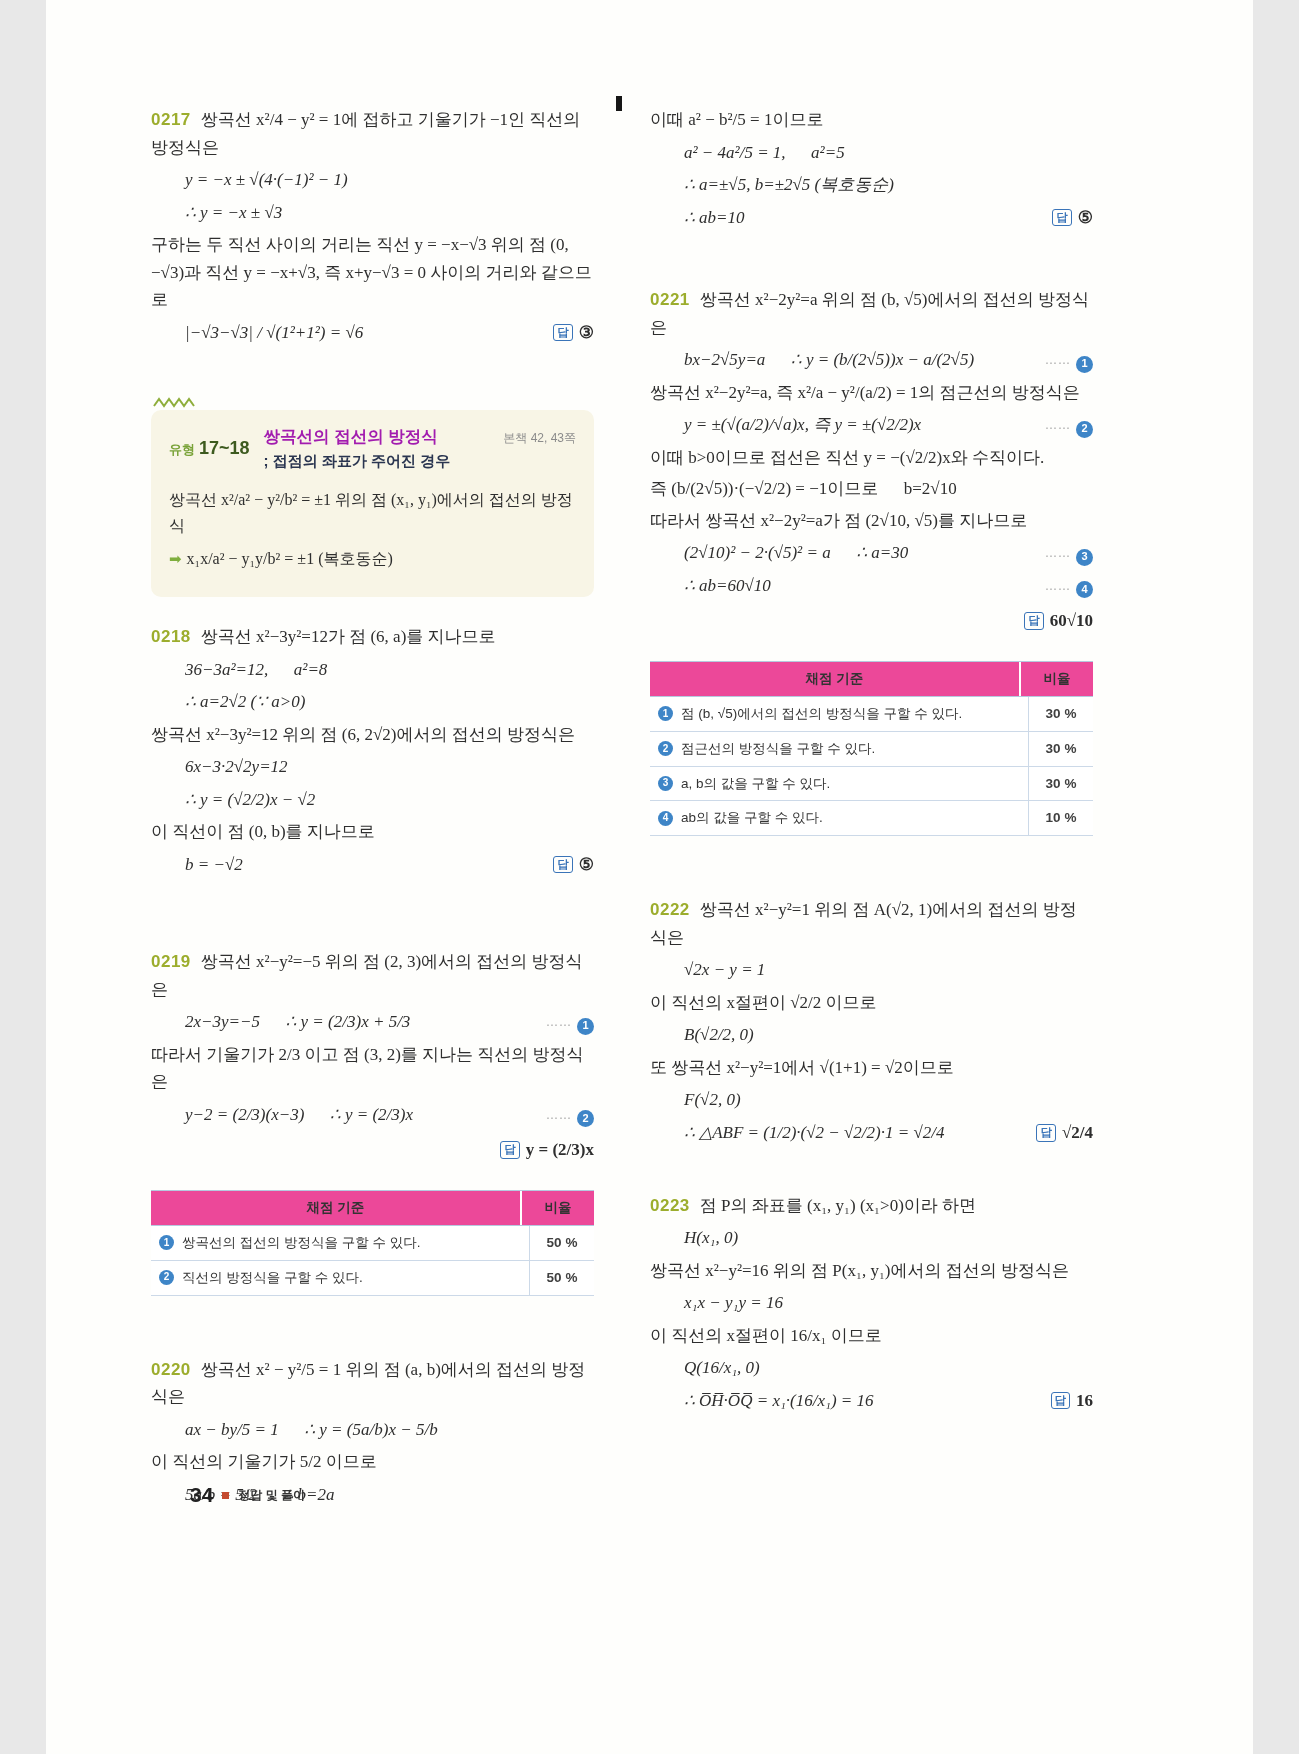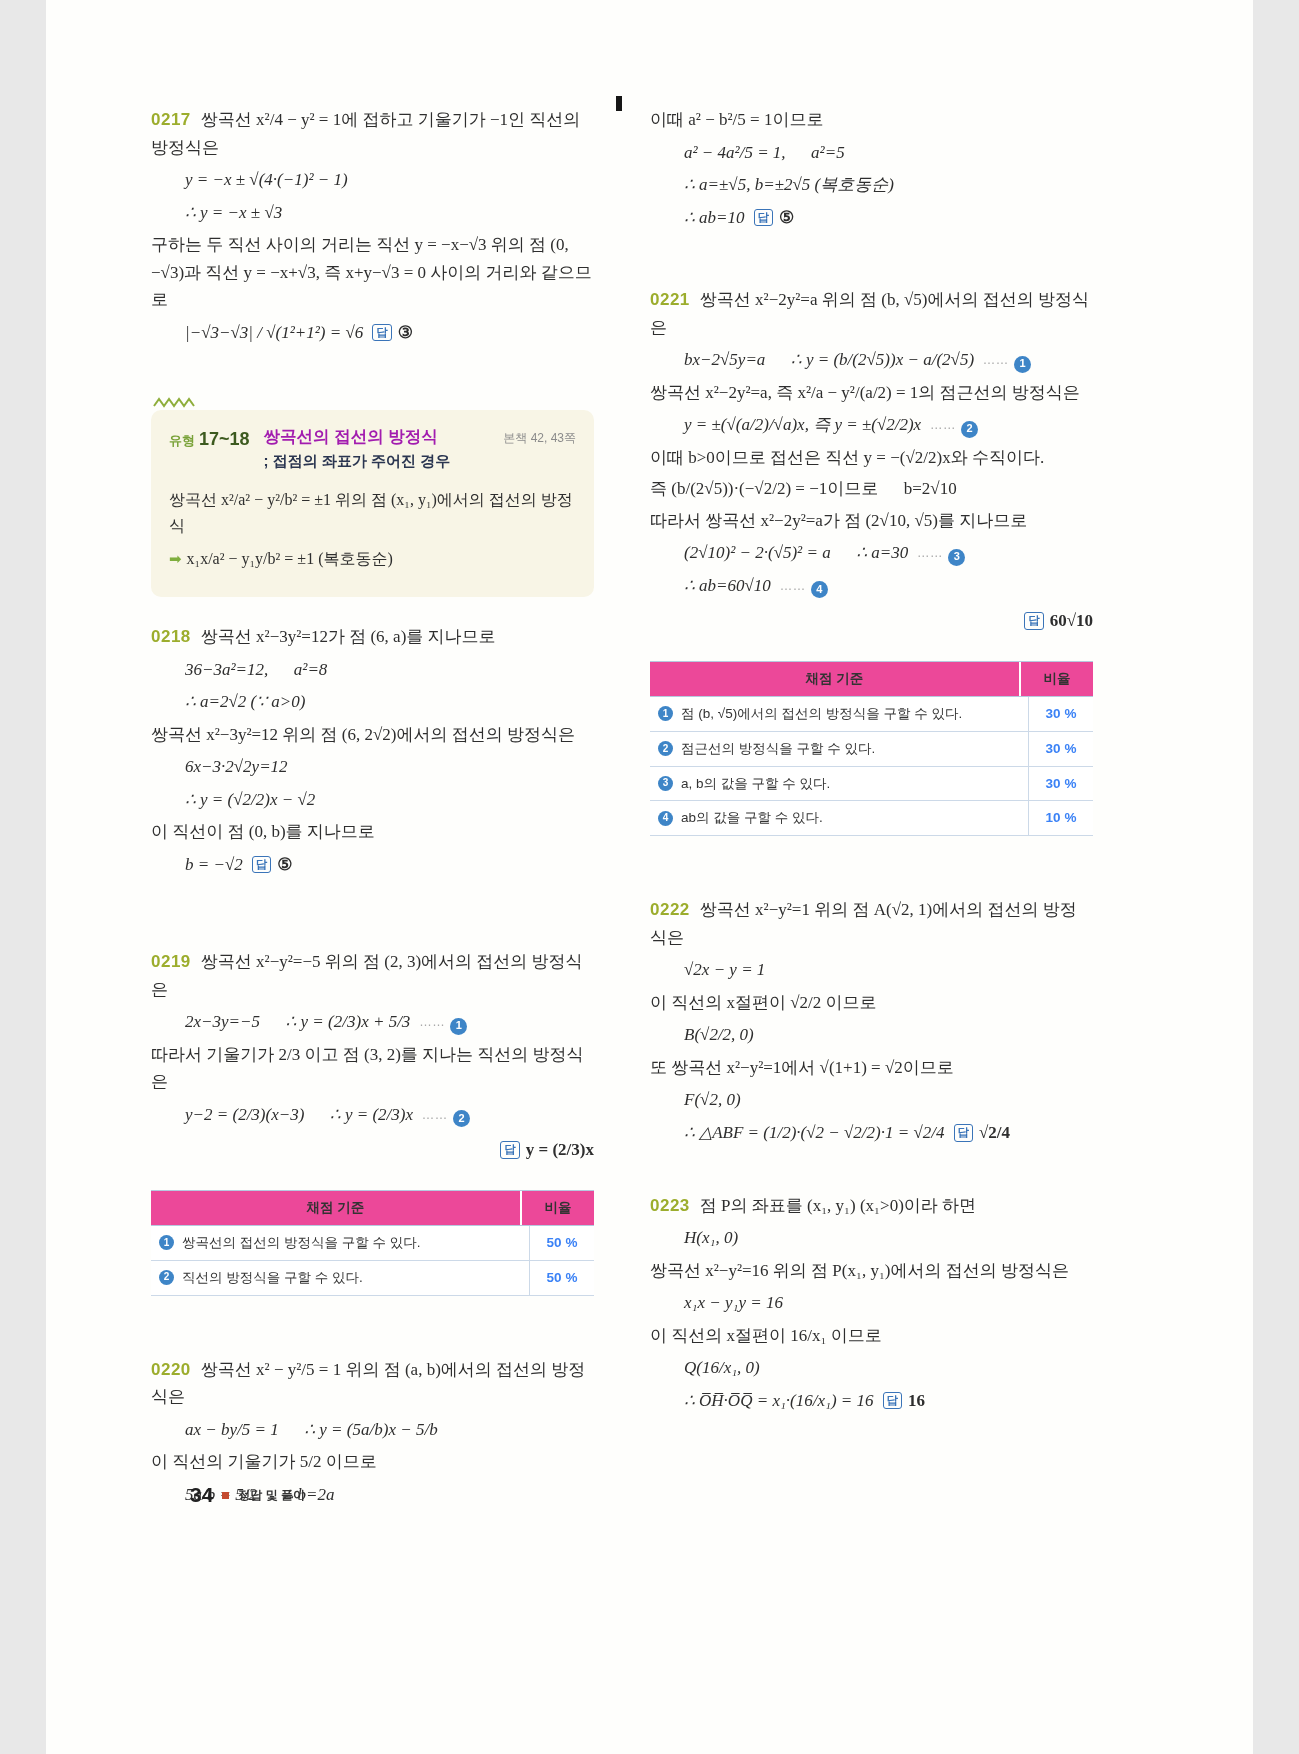--- a/index.html
+++ b/index.html
@@ -4,54 +4,54 @@
 <style>
   html,body{margin:0;padding:0;background:#e8e8e8;}
   .page{position:relative;width:1207px;height:1754px;background:#fefefdf2;background:#fefefc;margin:0 auto;
         font-family:"Liberation Serif",serif;color:#2e2e2e;overflow:hidden;}
   .printmark{position:absolute;left:570px;top:96px;width:6px;height:15px;background:#161616;}
   .columns{position:absolute;left:105px;top:102px;display:flex;gap:56px;}
   .col{width:443px;font-size:17px;line-height:1.62;}
   .prob{margin:0;}
   .body{margin:4px 0;white-space:pre-wrap;}
   .eq{margin:5px 0 5px 34px;font-style:italic;white-space:pre-wrap;}
-  .flex{display:flex;justify-content:flex-start;align-items:flex-end;gap:9px;}
+  .flex{display:flex;justify-content:space-between;align-items:flex-end;gap:9px;}
   .pnum{color:#9cad2d;font-weight:700;font-family:"Liberation Sans",sans-serif;margin-right:10px;font-style:normal;letter-spacing:.5px;}
   .answer{display:inline-flex;align-items:center;gap:6px;font-style:normal;white-space:nowrap;}
   .ansicon{display:inline-block;border:1.5px solid #3a74b8;color:#3a74b8;border-radius:3px;font-size:11.5px;line-height:1;
            padding:2px 3px;font-family:"Liberation Sans",sans-serif;font-weight:700;}
   .ansval{font-weight:700;}
   .ansright{display:flex;justify-content:flex-end;margin:8px 0 0 0;}
   .step{display:inline-flex;align-items:center;gap:5px;font-style:normal;white-space:nowrap;}
   .dots{color:#a9a9a9;font-size:12px;letter-spacing:1px;}
   .scircle{width:17px;height:17px;border-radius:50%;background:#3e85c7;color:#fff;font-size:11px;font-weight:700;
            display:inline-flex;align-items:center;justify-content:center;font-family:"Liberation Sans",sans-serif;flex:0 0 auto;}
   .scircle.sm{width:15px;height:15px;font-size:10px;}
   
   .typewrap{position:relative;margin-top:64px;}
   .squig{position:absolute;top:-13px;left:2px;}
   .typebox{background:#f8f5e6;border-radius:10px;padding:16px 18px 18px;}
-  .tb-head{display:flex;gap:14px;position:relative;padding-right:86px;}
+  .tb-head{display:flex;gap:14px;position:relative;padding-right:86px;align-items:center;}
   .tb-label{white-space:nowrap;}
   .tb-yuhyeong{color:#79a238;font:700 13px "Liberation Sans",sans-serif;margin-right:4px;}
   .tb-range{color:#3d5a1f;font:700 18px "Liberation Sans",sans-serif;}
   .tb-title{font:700 16.5px "Liberation Sans",sans-serif;color:#a21caf;}
   .tb-sub{font:700 15px "Liberation Sans",sans-serif;color:#2a3550;margin-top:4px;}
   .tb-ref{position:absolute;right:0;top:3px;font-size:12px;color:#8b8b8b;font-family:"Liberation Sans",sans-serif;white-space:nowrap;}
   .tb-body{margin-top:16px;font-size:16px;}
   .tb-body p{margin:7px 0;white-space:pre-wrap;}
   .tb-arrow{color:#7fae3e;font-size:15px;margin-right:5px;}
   
   .gtable{margin-top:26px;width:100%;font-family:"Liberation Sans",sans-serif;font-size:13.5px;color:#333;}
   .gt-head{display:flex;background:#ec4899;font-weight:700;border-top:1px solid #b6c9df;border-bottom:1px solid #b6c9df;}
   .gt-head .gc{flex:1;text-align:center;padding:6px 4px;}
   .gt-head .gr{width:64px;text-align:center;padding:6px 4px;border-left:2px solid #fff;}
   .gt-row{display:flex;border-bottom:1px solid #ccd9e8;background:#fff;}
   .gt-row .gc{flex:1;padding:6px 8px;display:flex;align-items:center;gap:8px;}
-  .gt-row .gr{width:64px;display:flex;align-items:center;justify-content:center;color:#3b82f6;font-weight:700;border-left:1px solid #ccd9e8;}
+  .gt-row .gr{width:64px;display:flex;align-items:center;justify-content:center;color:#404040;font-weight:700;border-left:1px solid #ccd9e8;}
   
   .mt26{margin-top:26px;} .mt45{margin-top:45px;} .mt55{margin-top:55px;} .mt60{margin-top:60px;} .mt70{margin-top:70px;}
   
   .footer{position:absolute;left:104px;top:1483px;display:flex;align-items:center;gap:9px;font-family:"Liberation Sans",sans-serif;margin-left:40px;}
   .pageno{font-size:21px;font-weight:700;color:#222;}
   .fsq{width:7px;height:7px;background:#c44b2f;}
   .flabel{font-size:12px;font-weight:700;color:#333;}
 </style>
 </head>
 <body>

